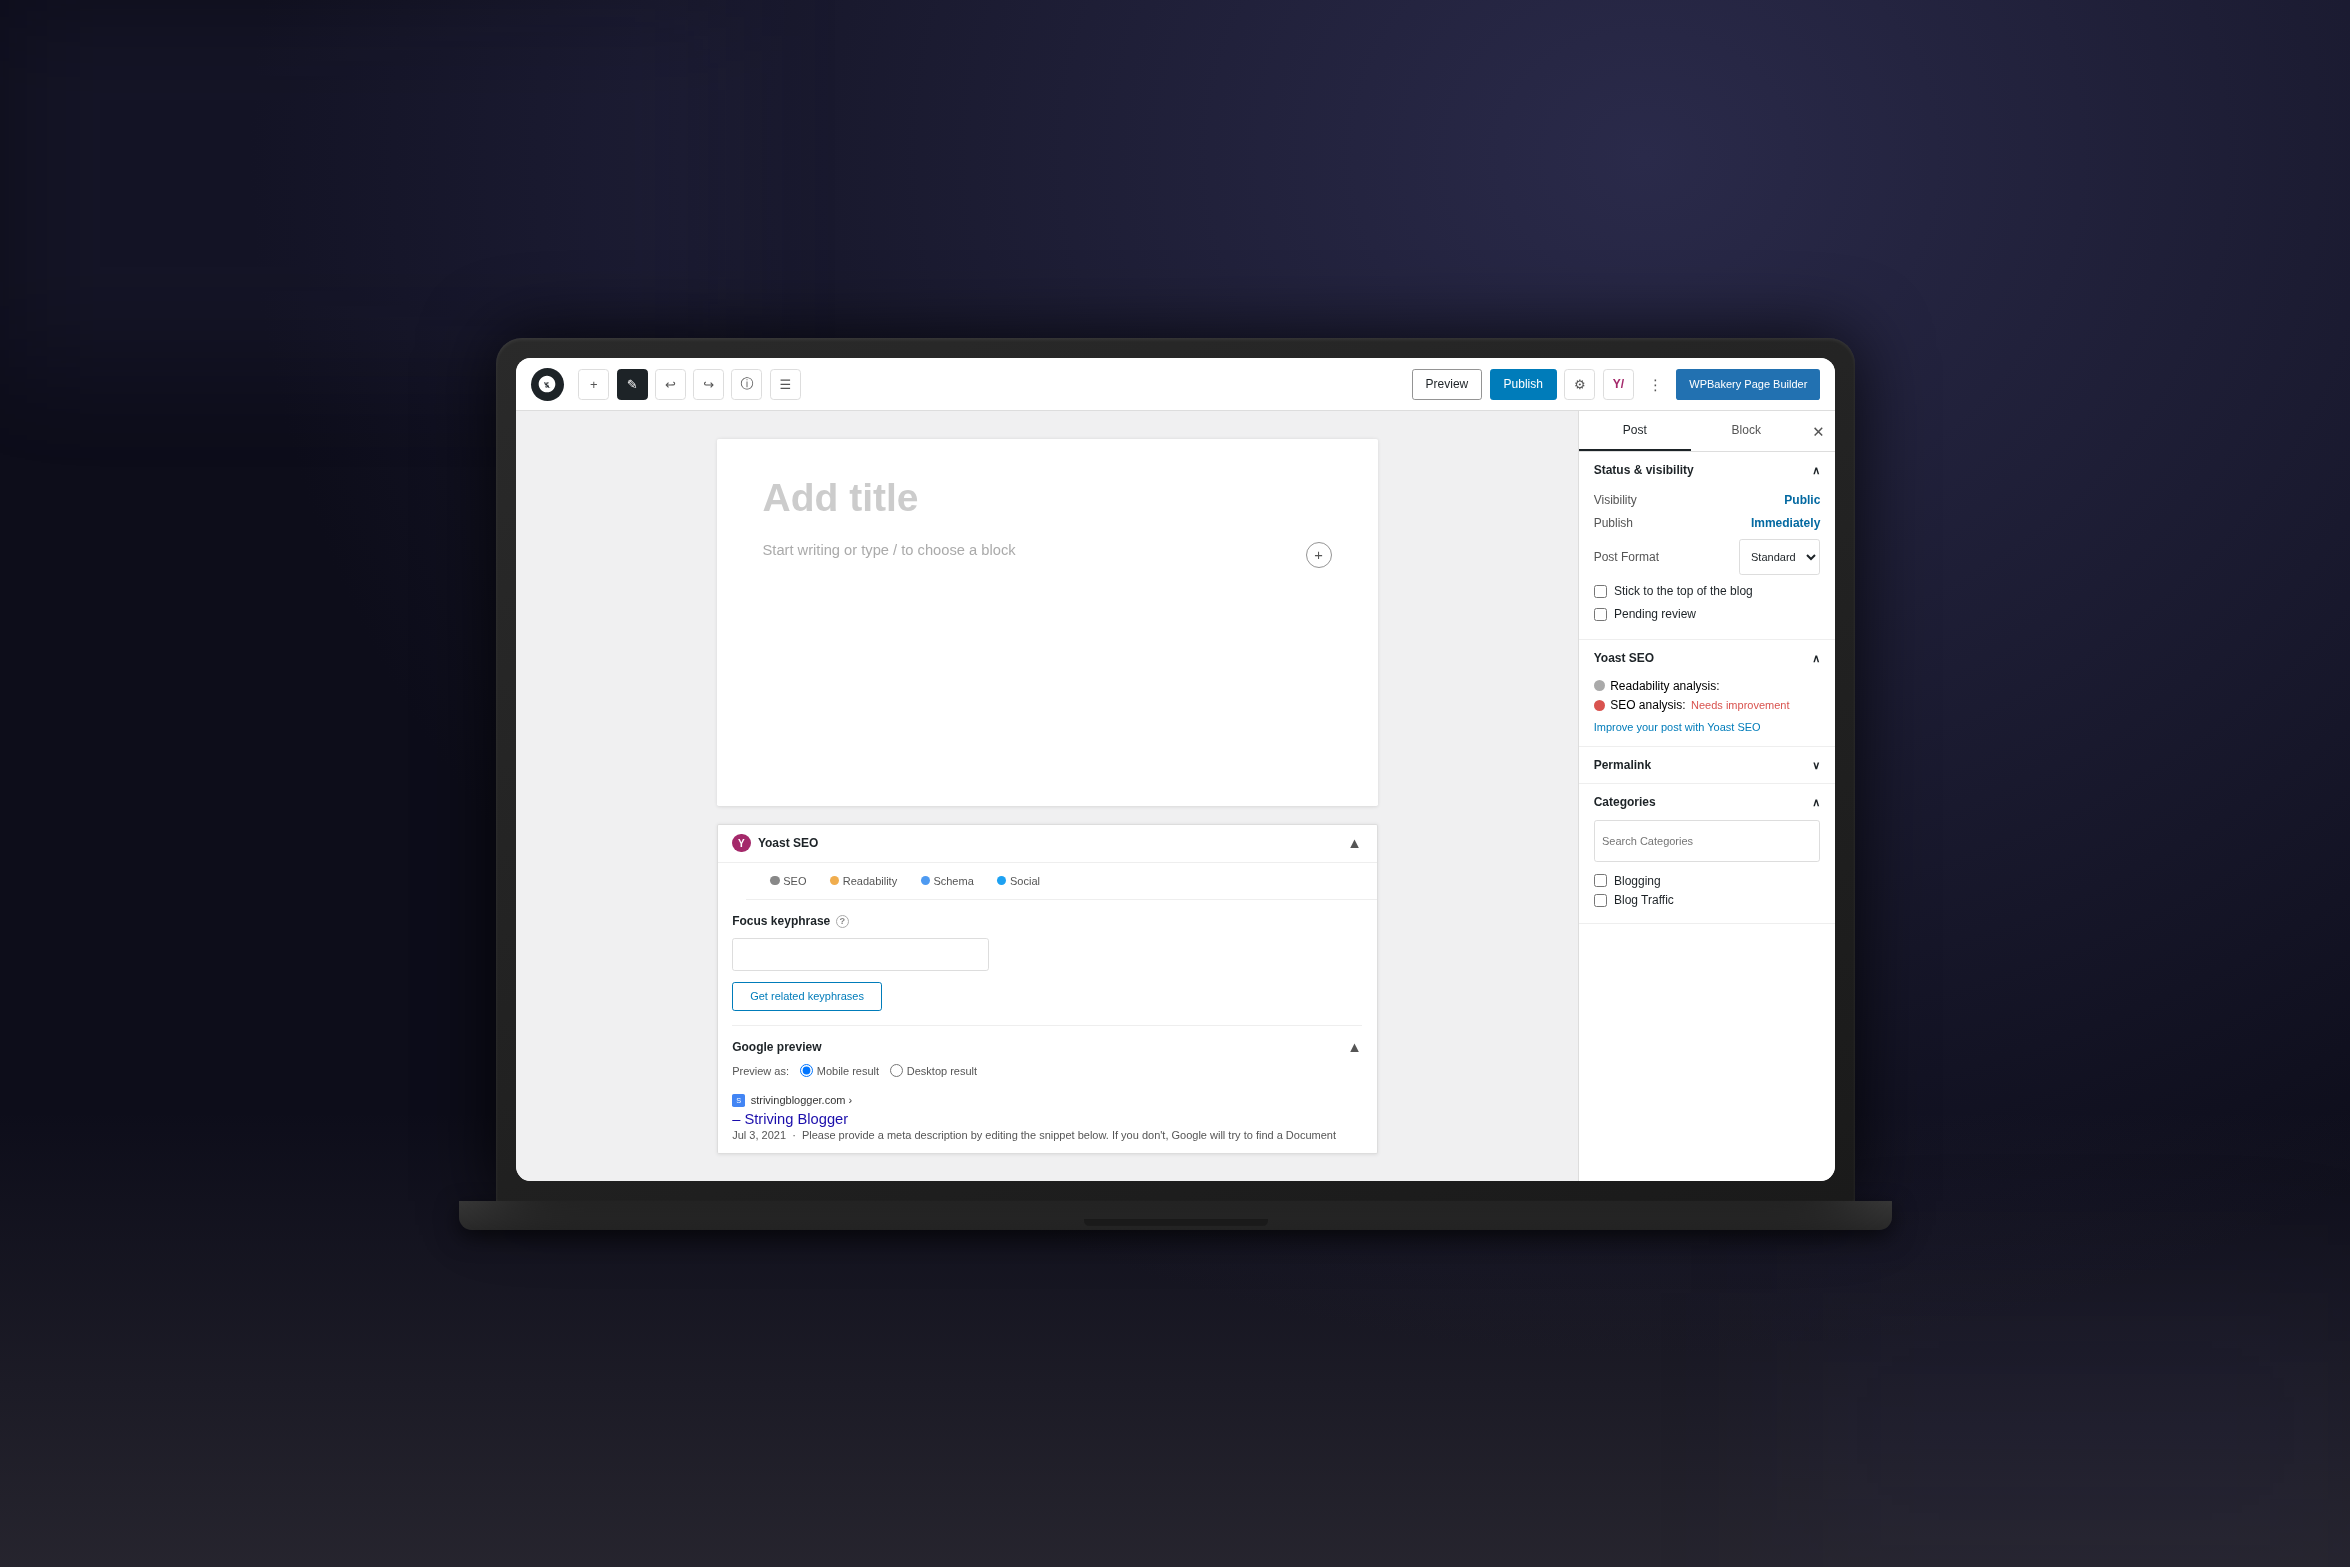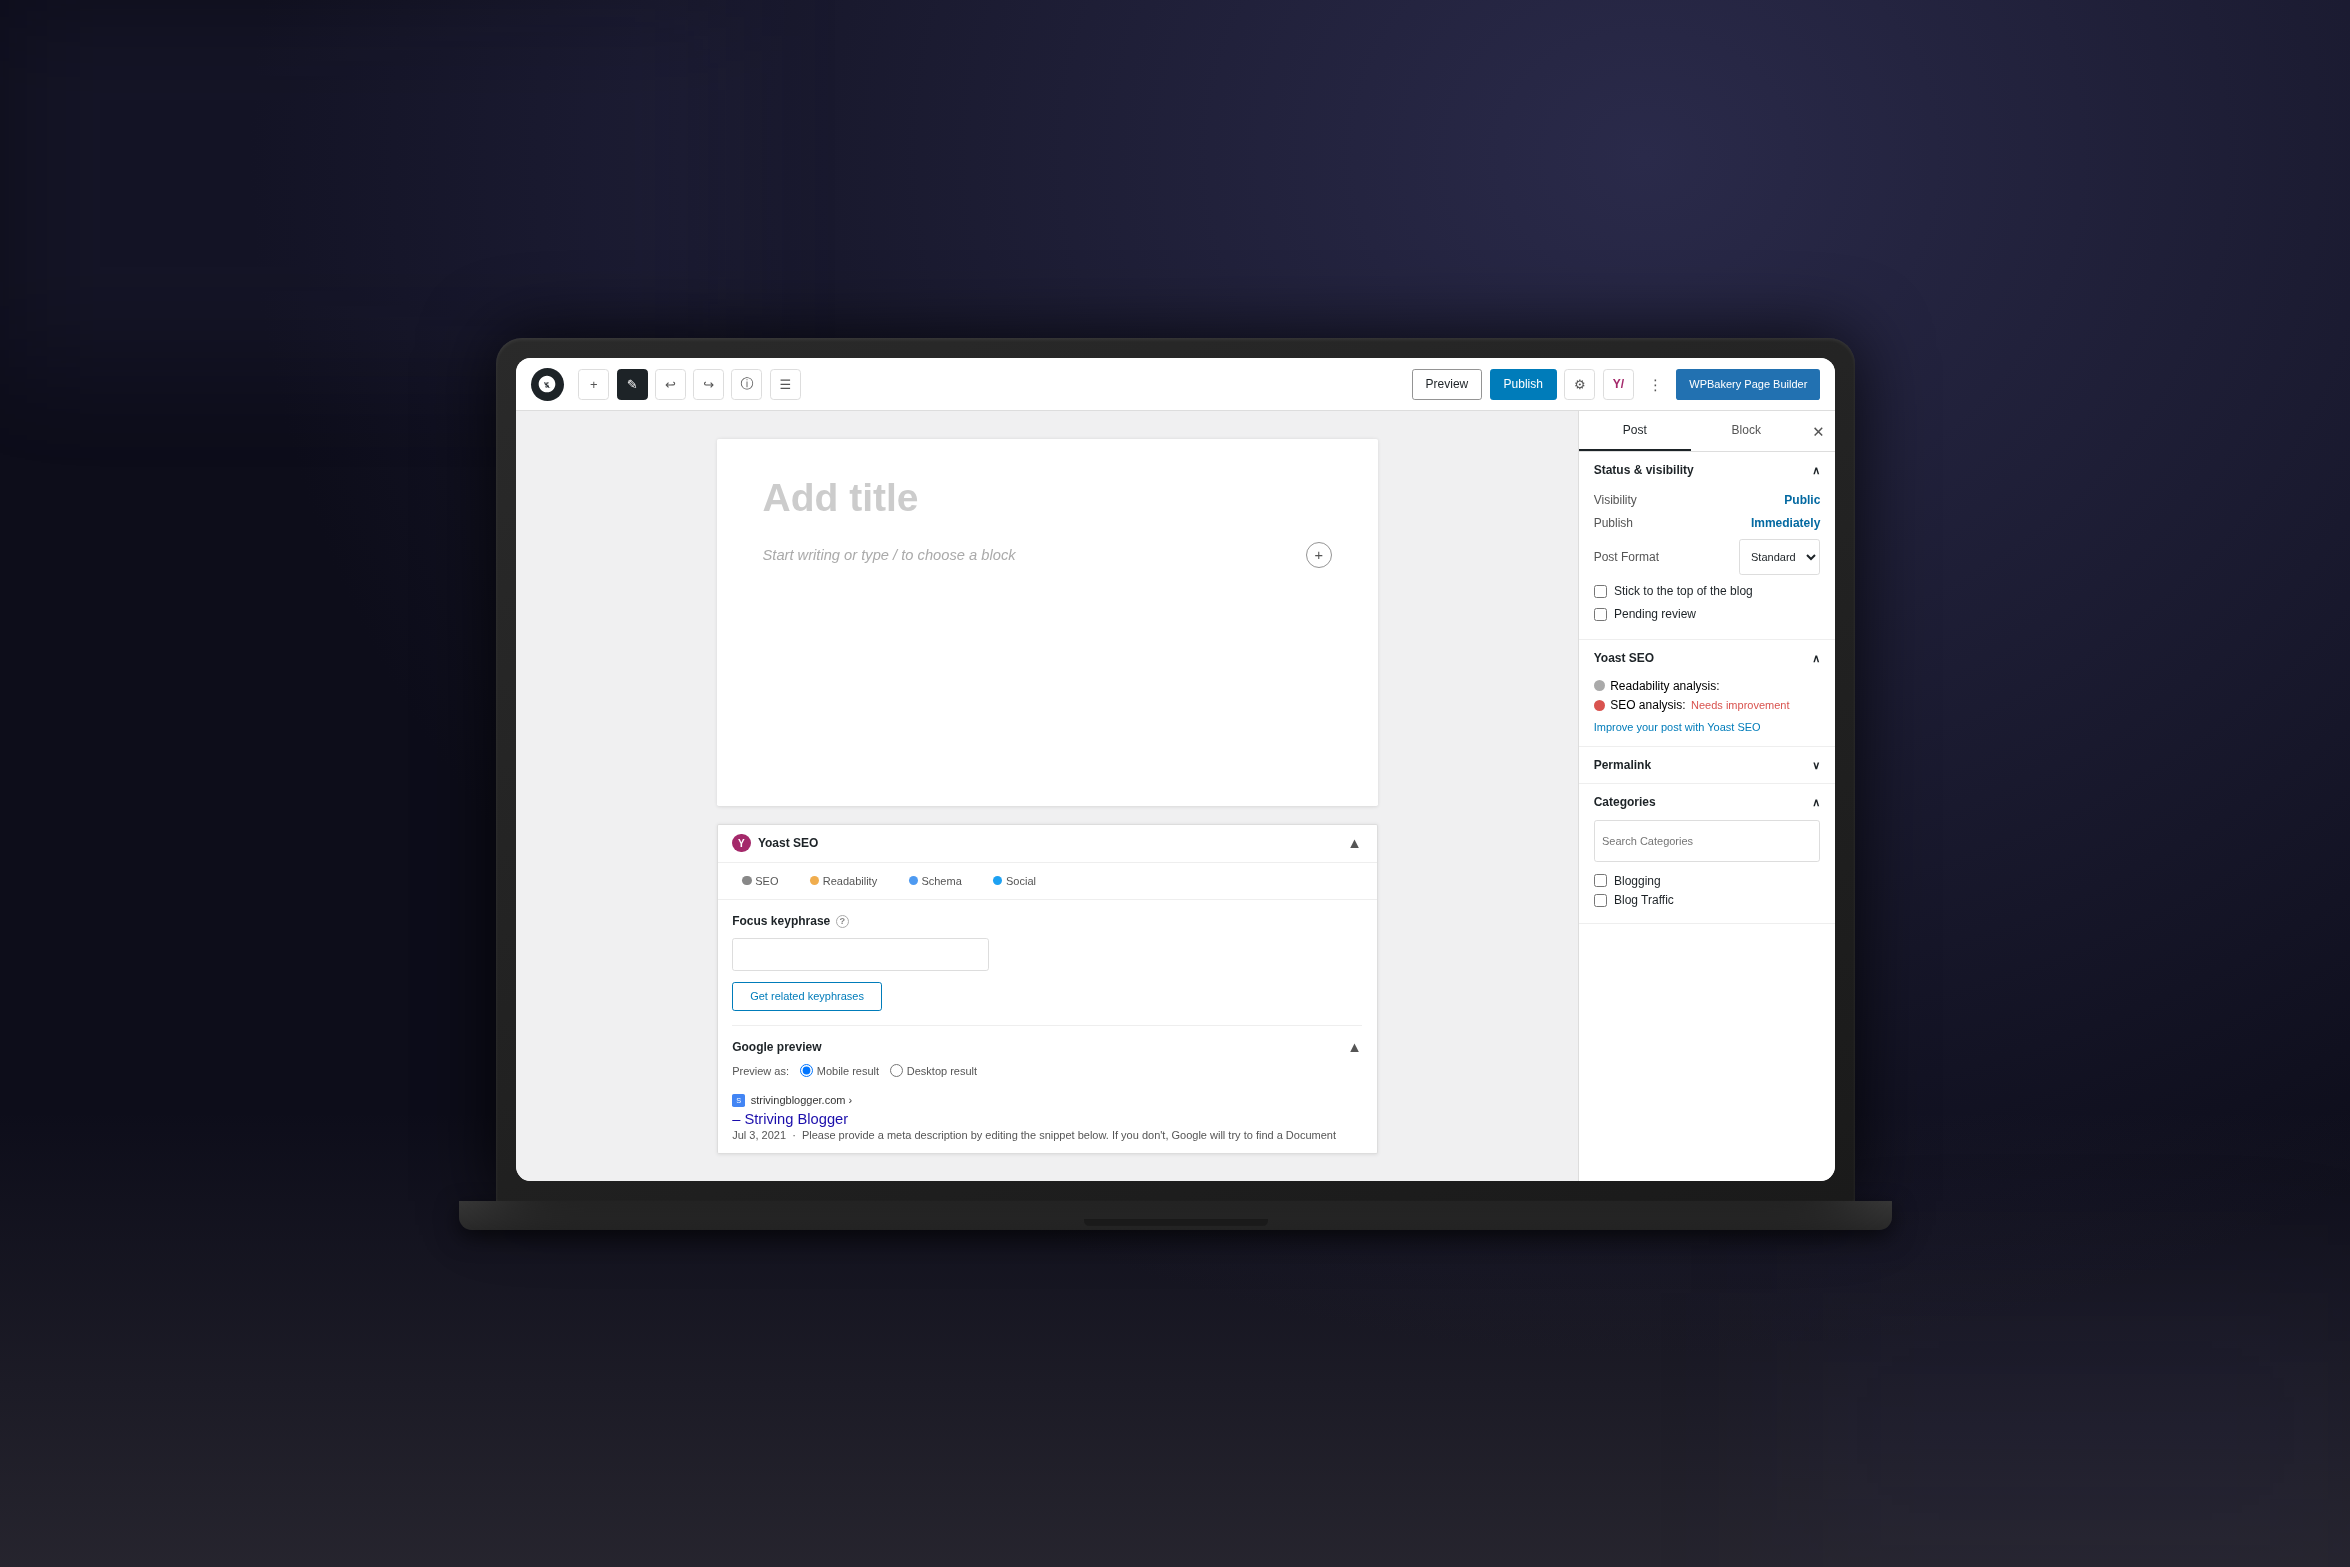--- a/index.html
+++ b/index.html
@@ -218,23 +218,21 @@
       color: #ccc;
       margin-bottom: 22px;
       outline: none;
       cursor: text;
     }
 
     .editor-body-placeholder {
       font-size: 14.7px;
       color: #aaa;
       display: flex;
-      align-items: center;
       gap: 11px;
-      font-style: italic;
     }
 
     .add-block-btn {
       width: 26px;
       height: 26px;
       border: 0.9px solid #949494;
       border-radius: 50%;
       display: flex;
       align-items: center;
       justify-content: center;
@@ -289,24 +287,25 @@
     .yoast-collapse-btn {
       background: none;
       border: none;
       cursor: pointer;
       font-size: 14.7px;
       color: #555;
     }
 
     .yoast-tabs {
       display: flex;
-      gap: 11px;
+      gap: 3px;
       padding: 7.3px 14.7px;
       border-bottom: 0.9px solid #eee;
       align-items: center;
+      margin-left: 28px;
     }
 
     .yoast-tab {
       display: flex;
       align-items: center;
       gap: 3.7px;
       padding: 3.7px 9.2px;
       border-radius: 18.4px;
       font-size: 11px;
       color: #555;

